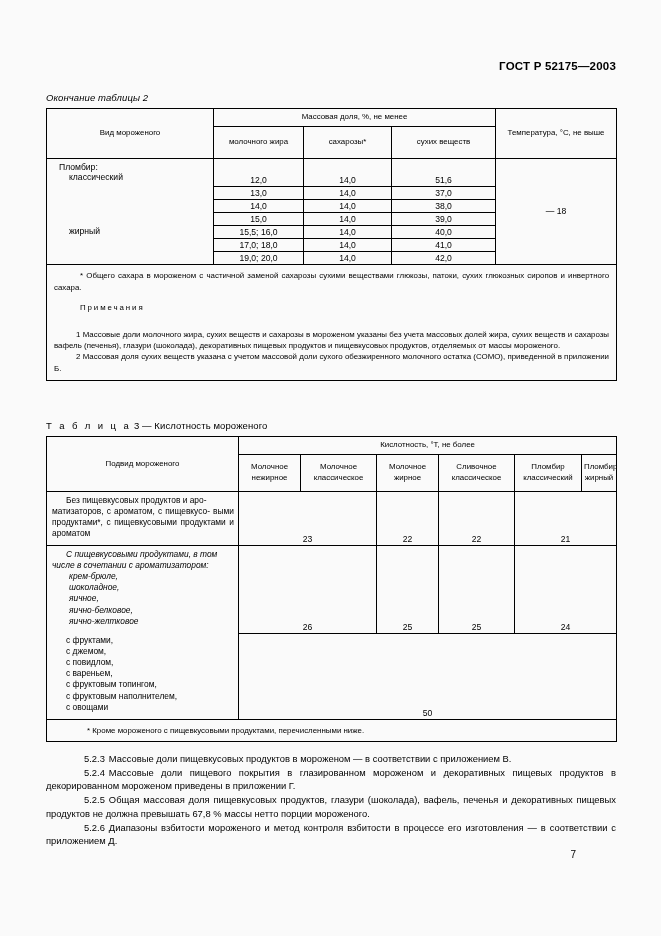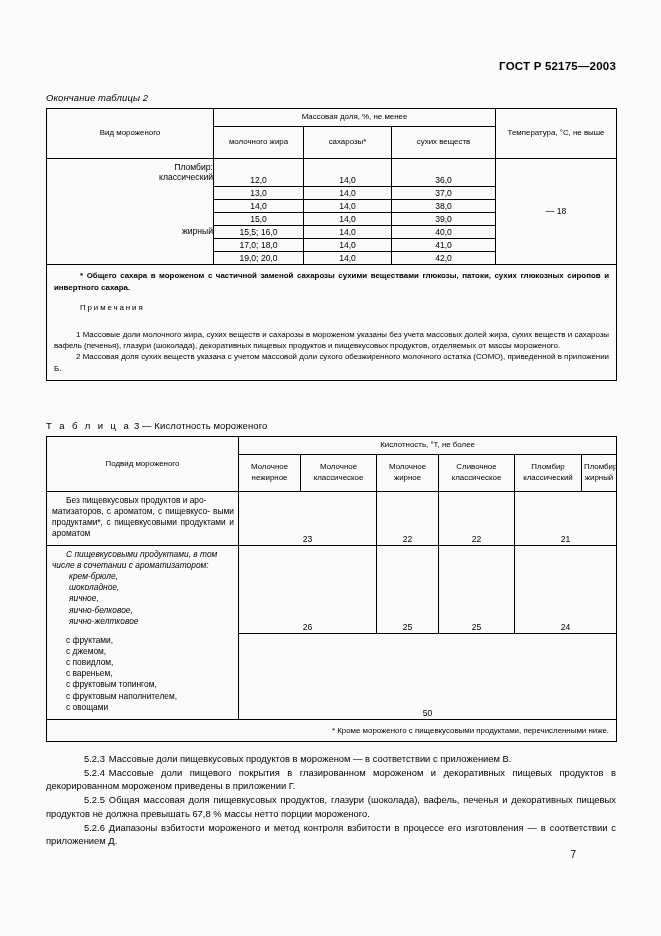--- a/index.html
+++ b/index.html
@@ -66,21 +66,20 @@
     border-collapse: collapse;
     width: 570px;
     table-layout: fixed;
     font-size: 8.4px;
   }
   table.gost td, table.gost th {
     border: 1px solid #000000;
     padding: 0;
     font-weight: normal;
     vertical-align: top;
-    text-align: right;
   }
   table.gost .hd {
     text-align: center;
     vertical-align: middle;
     font-size: 7.9px;
     line-height: 1.35;
     padding: 3px 2px;
   }
   table.gost .num {
     text-align: center;
@@ -116,21 +115,21 @@
     text-align: center;
     vertical-align: middle;
     font-size: 8.6px;
   }
   #table2 .notecell {
     font-size: 7.9px;
     line-height: 1.45;
     padding: 5px 7px 6px 7px;
     text-align: justify;
   }
-  .note-indent { display: block; text-indent: 26px; font-weight: bold; }
+  .note-indent { display: block; text-indent: 26px; }
   .note-hang   { display: block; text-indent: 22px; }
   .prim-head   { display: block; text-indent: 26px; letter-spacing: 1.9px; margin-top: 9px; margin-bottom: 15px;}
 
   
   #table3-wrap {
     position: absolute;
     top: 436px;
     left: 0;
   }
   #table3 .podvid {
@@ -213,21 +212,21 @@
           </tr>
         </thead>
         <tbody>
           <tr>
             <td class="rowlabel first" style="padding-top:3px;height:25px">
               <span>Пломбир:</span><br>
               <span class="indent">классический</span>
             </td>
             <td class="num">12,0</td>
             <td class="num">14,0</td>
-            <td class="num">36,0</td>
+            <td class="num">51,6</td>
             <td class="temp" rowspan="7">— 18</td>
           </tr>
           <tr>
             <td class="rowlabel">&nbsp;</td>
             <td class="num">13,0</td>
             <td class="num">14,0</td>
             <td class="num">37,0</td>
           </tr>
           <tr>
             <td class="rowlabel">&nbsp;</td>

